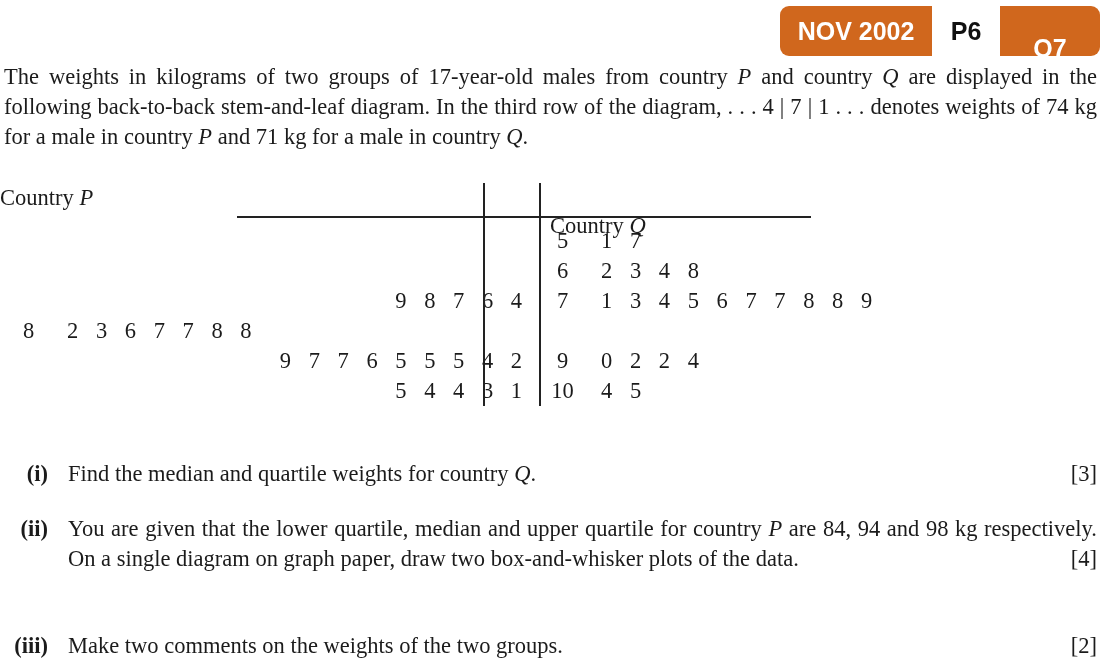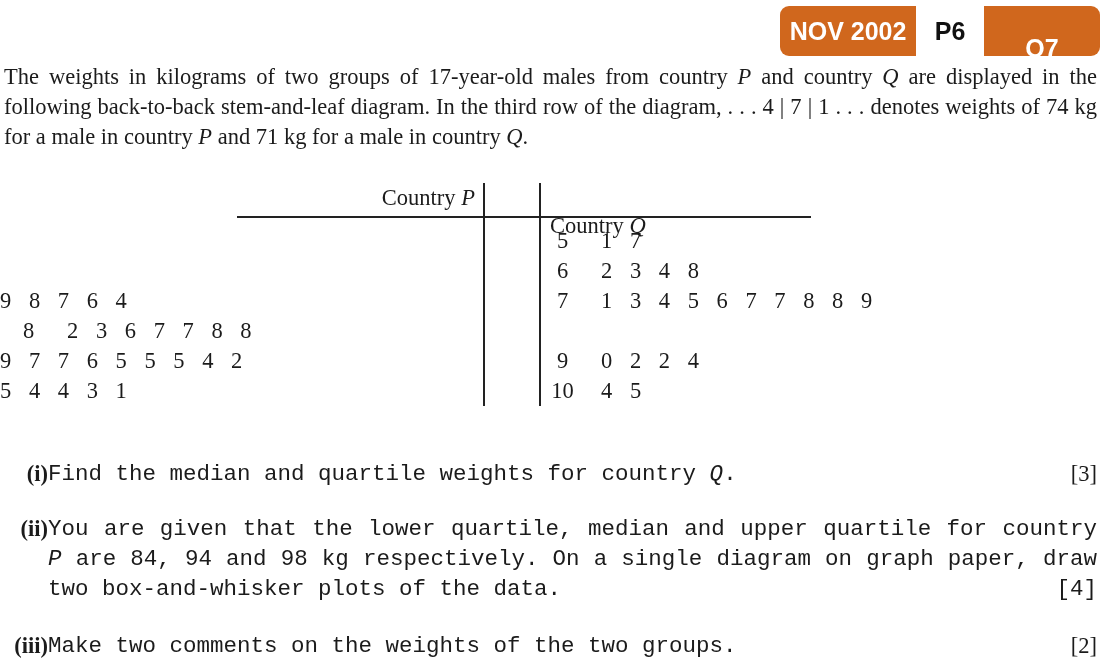--- a/index.html
+++ b/index.html
@@ -12,51 +12,51 @@
   }
   .page { position:relative; width:1100px; height:672px; background:#fff; }
 
   
   .badge {
     position:absolute; left:780px; top:6px; width:320px; height:50px;
     background:#d0671d; border-radius:9px;
     display:flex; align-items:stretch; overflow:hidden;
     font-family:"Liberation Sans", sans-serif; font-weight:bold; font-size:25px;
   }
-  .badge-date { width:136px; display:flex; align-items:center; justify-content:center; color:#ffffff; }
+  .badge-date { width:152px; display:flex; align-items:center; justify-content:center; color:#ffffff; }
   .badge-paper { width:68px; background:#ffffff; color:#111111; display:flex; align-items:center; justify-content:center; }
   .badge-q { flex:1; display:flex; align-items:center; justify-content:center; color:#ffffff;margin-top:35px; }
 
   
   .intro {
     position:absolute; left:4px; top:62px; width:1093px;
     font-size:22.5px; line-height:30px; text-align:justify;
   }
   .v { font-style:italic; }
 
   
   .slw { position:absolute; left:0; top:183px; width:1100px; font-size:22.5px; line-height:30px; }
   .sl-vline { position:absolute; top:0; width:2px; height:223px; background:#222; }
   .sl-vline.l { left:483px; }
   .sl-vline.r { left:539px; }
   .sl-hline { position:absolute; top:33px; left:237px; width:574px; height:2px; background:#222; }
   .sl-head { display:flex; height:35px; }
-  .sl-hleft  { width:483px; text-align:right; padding-right:8px; }
+  .sl-hleft  { width:483px; text-align:left; padding-right:8px; }
   .sl-hstem  { width:57px; }
   .sl-hright { flex:1; padding-left:10px;margin-top:28px; }
   .sl-body { padding-top:8px; }
   .sl-row { display:flex; height:30px; }
-  .sl-left  { width:534px; text-align:left; padding-right:12px; word-spacing:12px; }
+  .sl-left  { width:534px; text-align:right; padding-right:12px; word-spacing:12px; }
   .sl-stem  { width:57px; text-align:center; }
   .sl-right { flex:1; padding-left:10px; word-spacing:12px; }
 
   
   .q { position:absolute; left:0; width:1097px; display:flex; font-size:22.5px; line-height:30px; }
   .q-label { width:48px; flex-shrink:0; text-align:right; font-weight:bold; }
-  .q-body { flex:1; margin-left:0; text-align:justify;font-family:Liberation Mono, monospace; }
+  .q-body { flex:1; margin-left:20px; text-align:justify; }
   .q-mark { margin-left:auto; padding-left:12px; white-space:nowrap; }
   .q-mark-float { float:right; }
   .q1 { top:459px; }
   .q2 { top:514px; }
   .q3 { top:631px; }
 </style>
 </head>
 <body>
 
 <div class="page">

